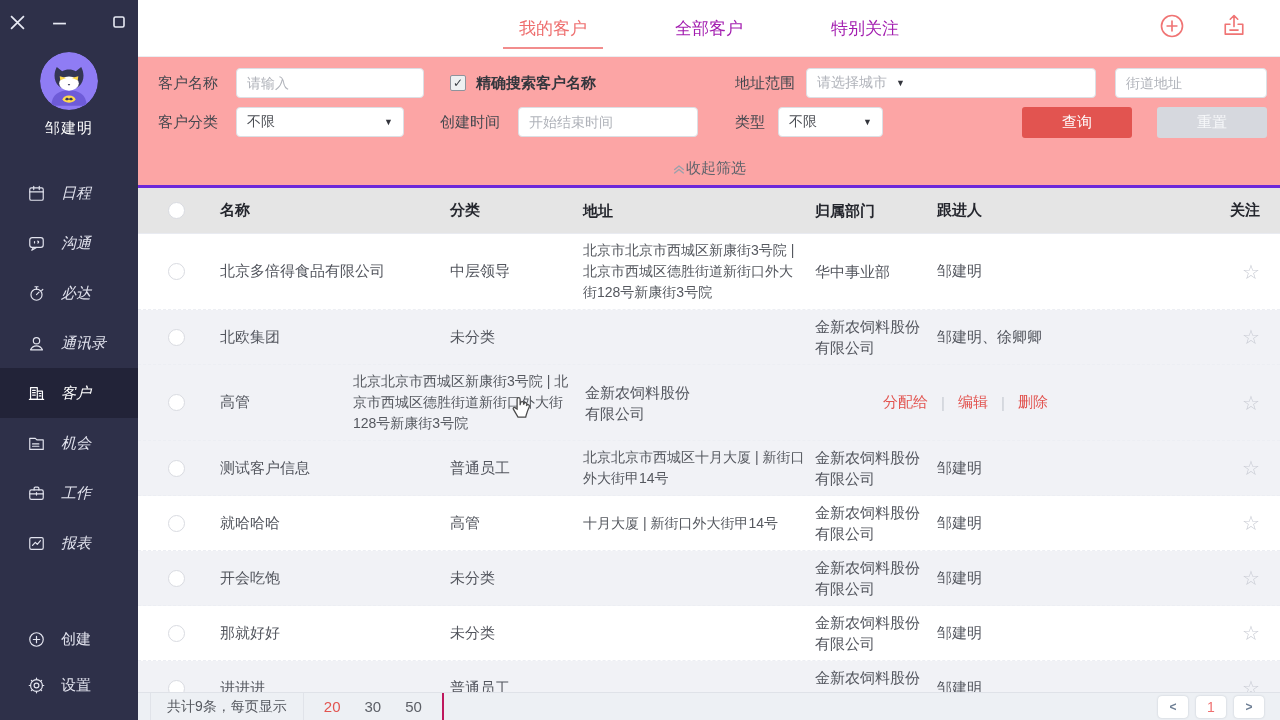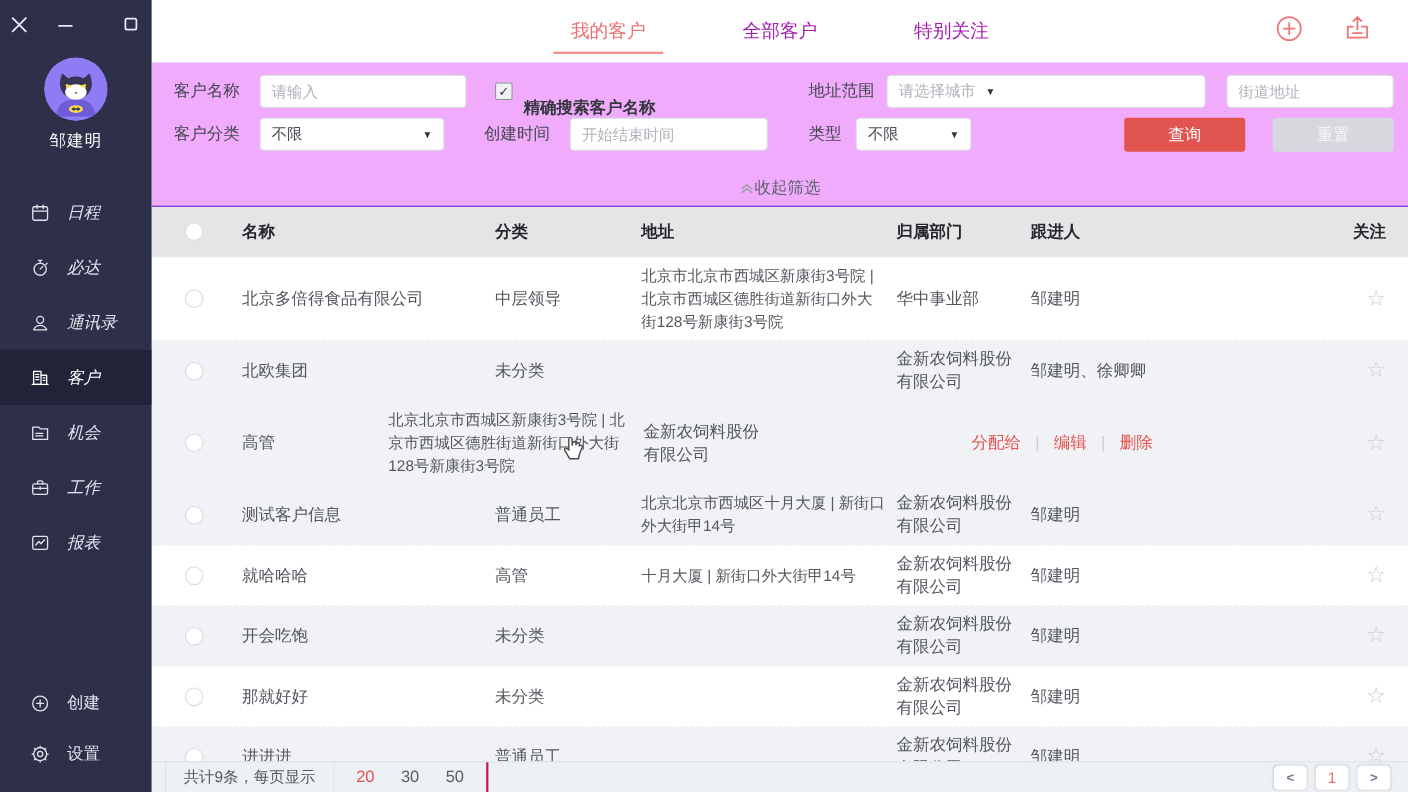--- a/index.html
+++ b/index.html
@@ -29,21 +29,21 @@
   
   .topbar { position:relative; height:57px; border-bottom:1px solid #ebedf1; display:flex; align-items:center; justify-content:center; background:#fff; }
   .tabs { display:flex; gap:88px; }
   .tab { position:relative; font-size:17px; color:#a21caf; padding:16px 0; cursor:pointer; }
   .tab.active { color:#ee6e6e; }
   .tab.active::after { content:""; position:absolute; left:-16px; right:-16px; bottom:7px; height:2px; background:#f28d8d; }
   .topbar-actions { position:absolute; right:32px; top:0; height:100%; display:flex; align-items:center; gap:34px; }
   .tb-icon svg { width:28px; height:28px; fill:none; stroke:#f07474; stroke-width:1.4; stroke-linecap:round; stroke-linejoin:round; cursor:pointer; }
 
   
-  .filter { position:relative; height:131px; background:#f0abfc; border-bottom:1px solid #6d28d9; font-size:15px; color:#45484f; }
+  .filter { position:relative; height:131px; background:#fca5a5; border-bottom:3px solid #6d28d9; font-size:15px; color:#45484f; }
   .f-lbl { position:absolute; line-height:30px; }
   .f-input { position:absolute; height:30px; border:1px solid #dcdfe4; border-radius:4px; background:#fff; padding:0 10px; font-size:14px; color:#555; font-family:inherit; }
   .f-input::placeholder { color:#b0b3ba; }
   .f-select { position:absolute; height:30px; border:1px solid #dcdfe4; border-radius:4px; background:#fff; display:flex; align-items:center; padding:0 10px; cursor:pointer; }
   .f-select .val { font-size:14px; color:#4a4d53; }
   .f-select .val.placeholder { color:#b0b3ba; }
   .caret { font-size:9px; color:#33353c; margin-left:9px; }
   .caret.right { position:absolute; right:10px; }
   .checkbox { position:absolute; width:16px; height:16px; border:1px solid #8f939c; border-radius:2px; background:#eef0f2; color:#3c4047; font-size:12px; font-weight:bold; display:flex; align-items:center; justify-content:center; cursor:pointer; }
   .chk-lbl { position:absolute; line-height:22px; font-weight:bold; color:#35373e; }
@@ -129,20 +129,30 @@
   <div class="side-item">
     <span class="icon">
             <svg viewBox="0 0 24 24">
               <rect x="3.5" y="5" width="17" height="15.5" rx="2"></rect>
               <path d="M3.5 10h17M8.5 3v4M15.5 3v4"></path>
             </svg>
           </span>
     <span class="side-label">日程</span>
   </div>
 
+  <div class="side-item">
+    <span class="icon">
+            <svg viewBox="0 0 24 24">
+              <rect x="3.5" y="4.5" width="17" height="12.5" rx="3"></rect>
+              <path d="M8 17l-2 3.5 6-3.5"></path>
+              <path d="M9.5 9.5v1.8M13.5 9c1.6 0 1.6 2.4 0 2.4"></path>
+            </svg>
+          </span>
+    <span class="side-label">沟通</span>
+  </div>
 
   <div class="side-item">
     <span class="icon">
             <svg viewBox="0 0 24 24">
               <circle cx="12" cy="13.5" r="7"></circle>
               <path d="M12 13.5l3.2-3.2M10 3.5h4M12 3.5v3M18.6 8.2l1.4-1.4"></path>
             </svg>
           </span>
     <span class="side-label">必达</span>
   </div>
@@ -243,21 +253,21 @@
               <path d="M4.5 10.5V19h15v-8.5M4.5 10.5h4M15.5 10.5h4M8.5 15.5h7M12 12.5V3.5M8.8 6.2L12 3l3.2 3.2"></path>
             </svg>
         </span>
       </div>
     </div>
 
     <div class="filter">
       <span class="f-lbl" style="left:20px; top:11px;">客户名称</span>
       <input class="f-input" style="left: 98px; top: 11px; width: 188px;" placeholder="请输入">
       <span class="checkbox" style="left:312px; top:18px;" id="exact-chk">✓</span>
-      <span class="chk-lbl" style="left:338px; top:15px;margin-top:16px;">精确搜索客户名称</span>
+      <span class="chk-lbl" style="left:338px; top:15px;">精确搜索客户名称</span>
       <span class="f-lbl" style="left:597px; top:11px;">地址范围</span>
       <div class="f-select" style="left:668px; top:11px; width:290px;">
         <span class="val placeholder">请选择城市</span>
         <span class="caret">▼</span>
       </div>
       <input class="f-input" style="left: 977px; top: 11px; width: 152px;" placeholder="街道地址">
 
       <span class="f-lbl" style="left:20px; top:50px;">客户分类</span>
       <div class="f-select" style="left:98px; top:50px; width:168px;">
         <span class="val">不限</span>

